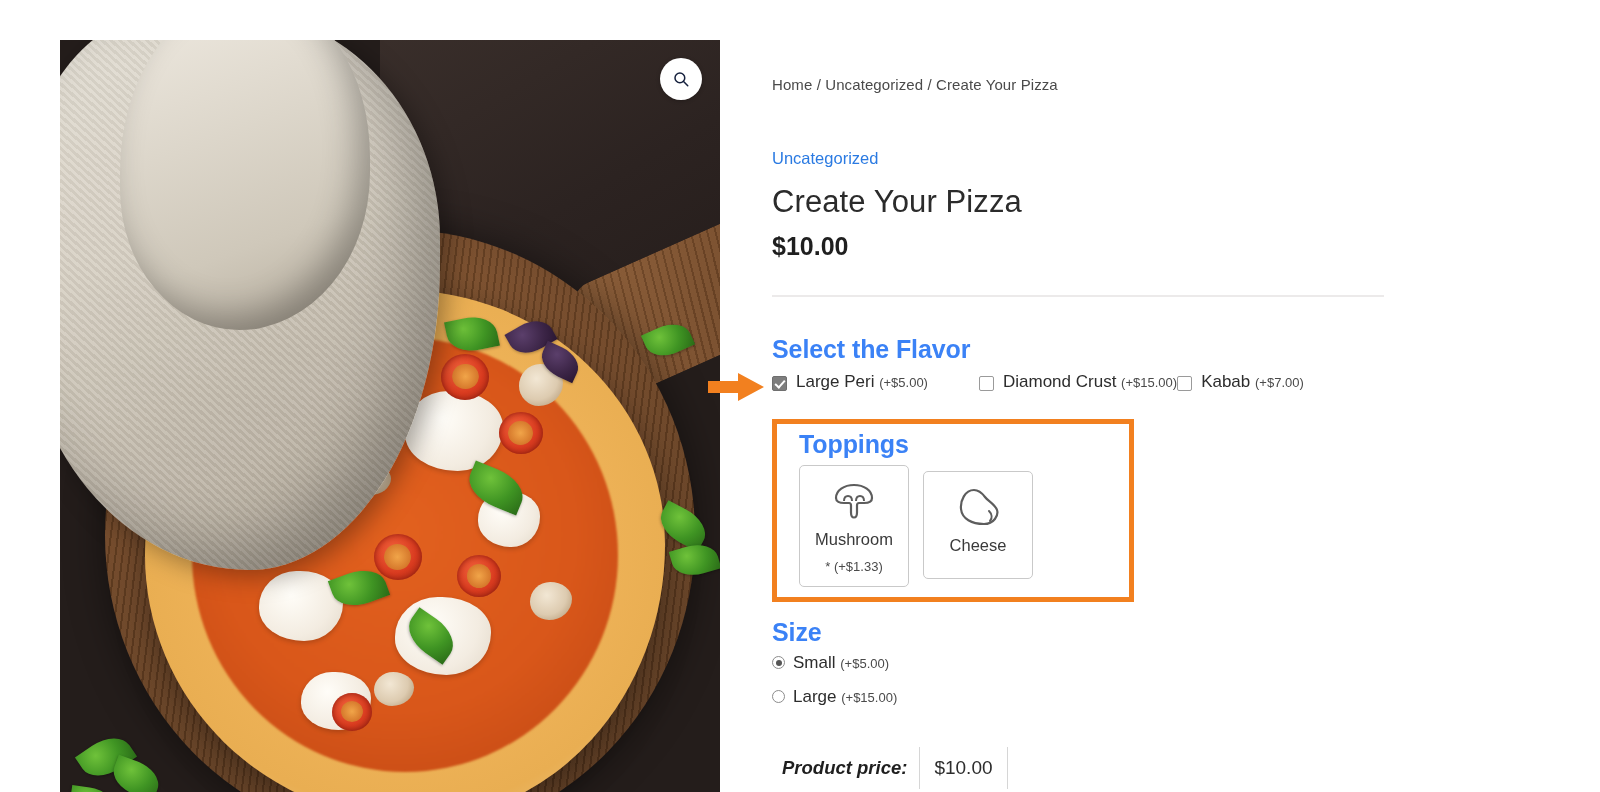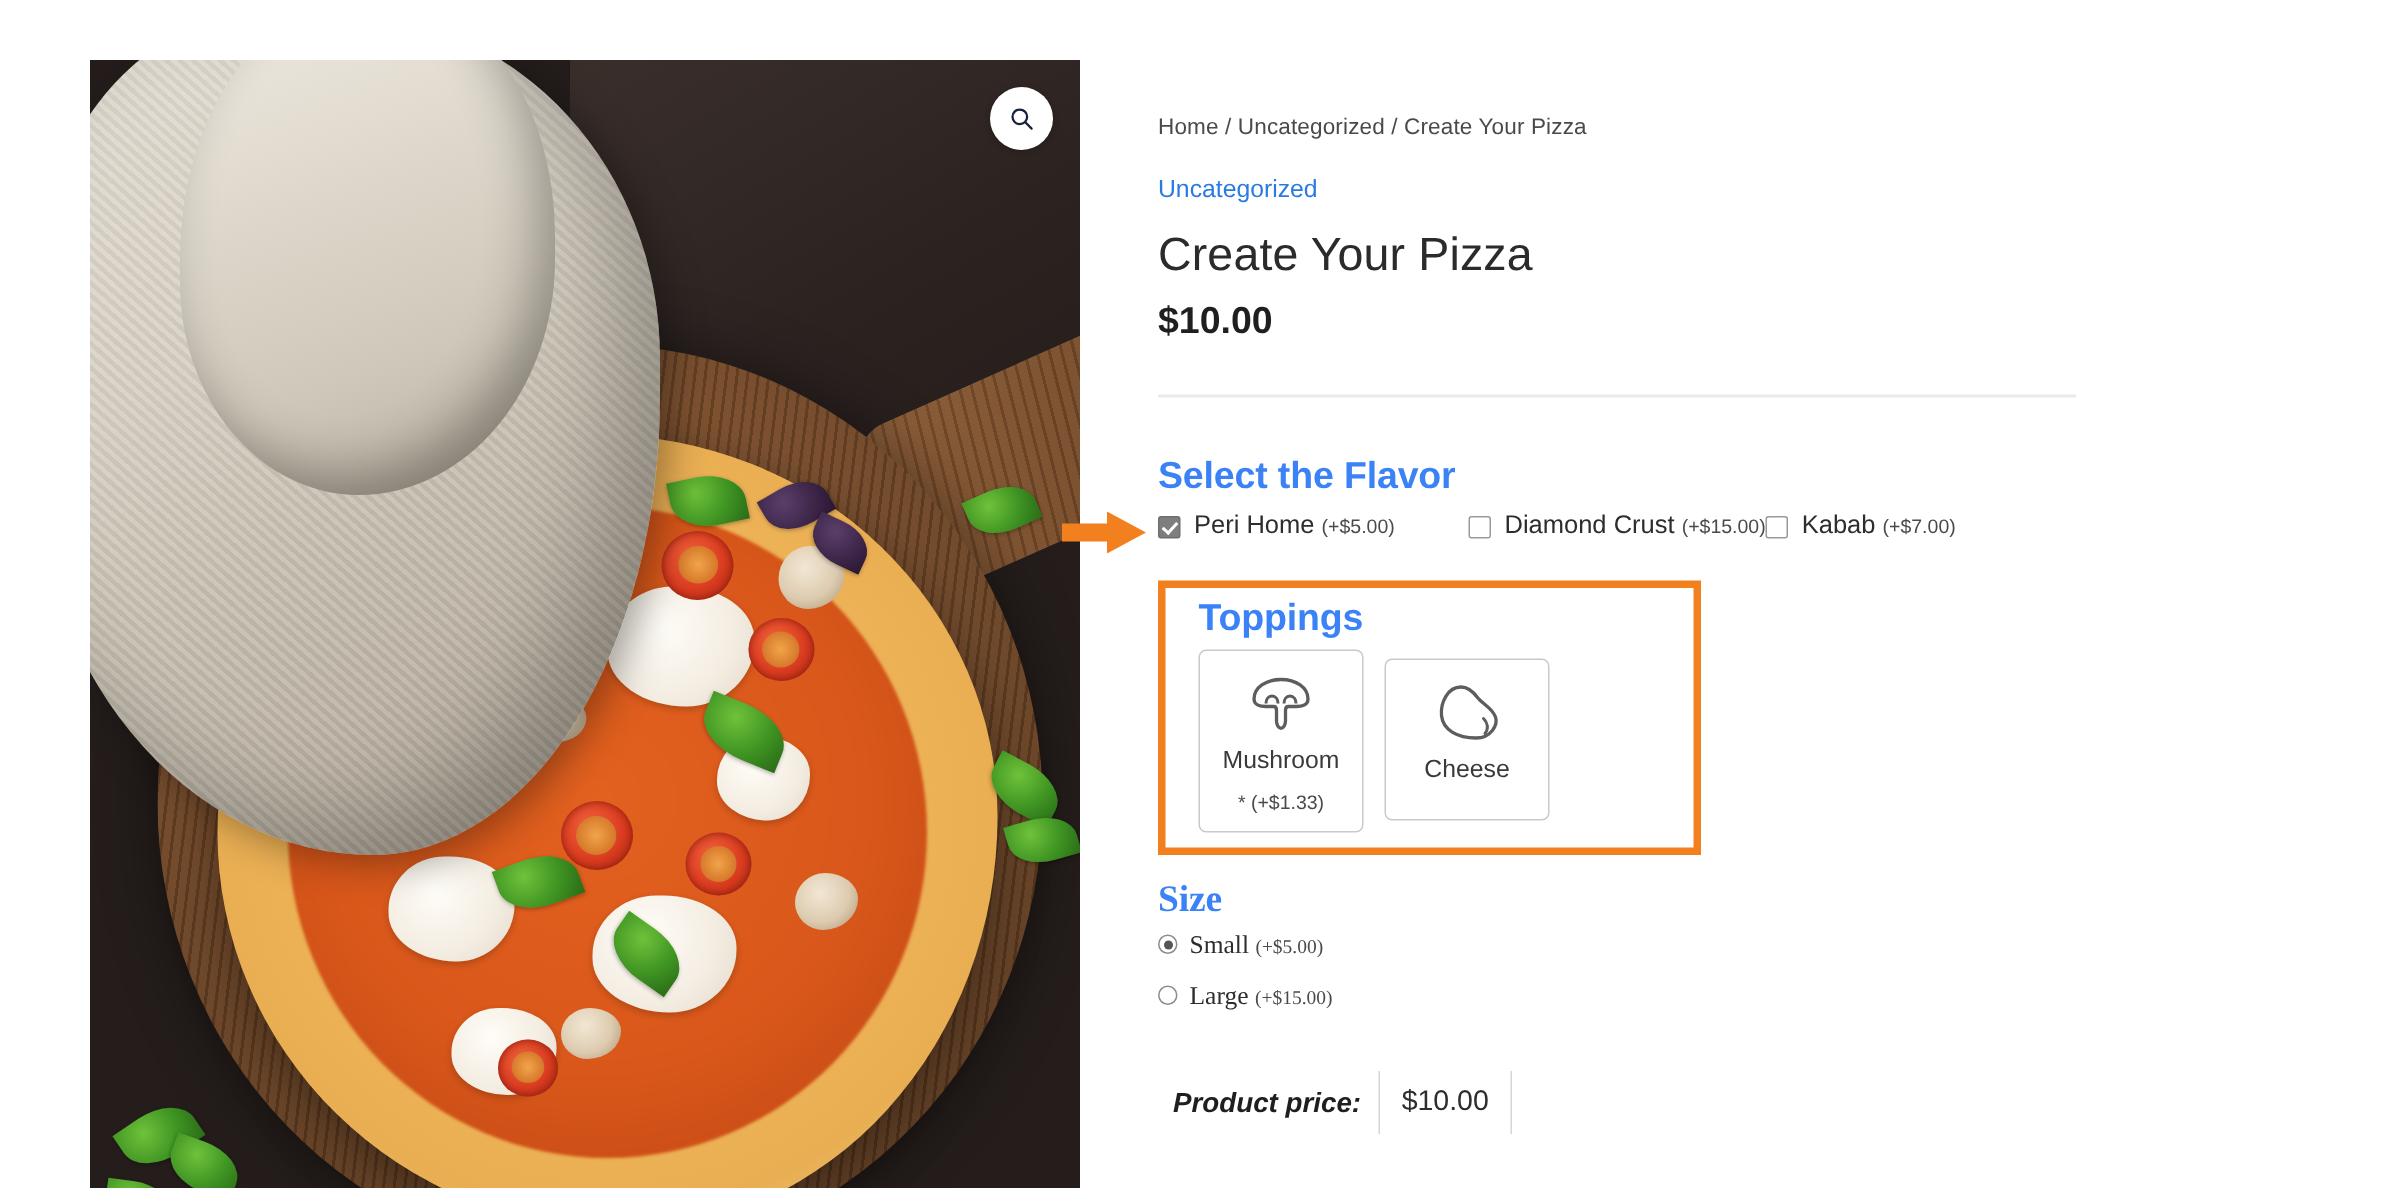--- a/index.html
+++ b/index.html
@@ -152,20 +152,21 @@
     margin-top: 36px;
   }
   .breadcrumb span { color: #4a4a4a; }
   .cat-link {
     display: inline-block;
     color: #2a7ae2;
     font-size: 16.5px;
     margin-bottom: 16px;
     text-decoration: none;
     cursor: pointer;
+    margin-top: 32px;
   }
   .product-title {
     font-size: 31px;
     font-weight: 400;
     color: #2b2b2b;
     margin: 0 0 12px 0;
     letter-spacing: .1px;
   }
   .product-price {
     font-size: 25px;
@@ -277,21 +278,21 @@
     line-height: 1.2;
   }
   .topping-price {
     font-size: 13px;
     color: #4a4a4a;
     margin-top: 10px;
   }
   .topping-icon { display:block; }
 
   
-  .size-wrap { margin-top: 16px; font-family: Liberation Serif, serif; }
+  .size-wrap { margin-top: 16px; }
   .size-opt {
     display: flex;
     align-items: center;
     gap: 8px;
     margin-bottom: 16px;
   }
   .size-opt:first-of-type { margin-bottom: 14px; }
   .radio {
     width: 13px; height: 13px;
     border: 1px solid #8c8c8c;
@@ -426,21 +427,21 @@
 
       <div class="arrow-annot">
         <svg width="56" height="28" viewBox="0 0 56 28">
           <path d="M0 8 H30 V0 L56 14 L30 28 V20 H0 Z" fill="#f2801f"></path>
         </svg>
       </div>
 
       <label class="flavor-opt">
         <span class="chk checked"></span>
         <span class="opt-text">
-          <span>Peri Home</span>
+          <span>Large Peri</span>
           <span class="price-sm">(+$5.00)</span>
         </span>
       </label>
 
       <label class="flavor-opt">
         <span class="chk"></span>
         <span class="opt-text">
           <span>Diamond Crust</span>
           <span class="price-sm">(+$15.00)</span>
         </span>

